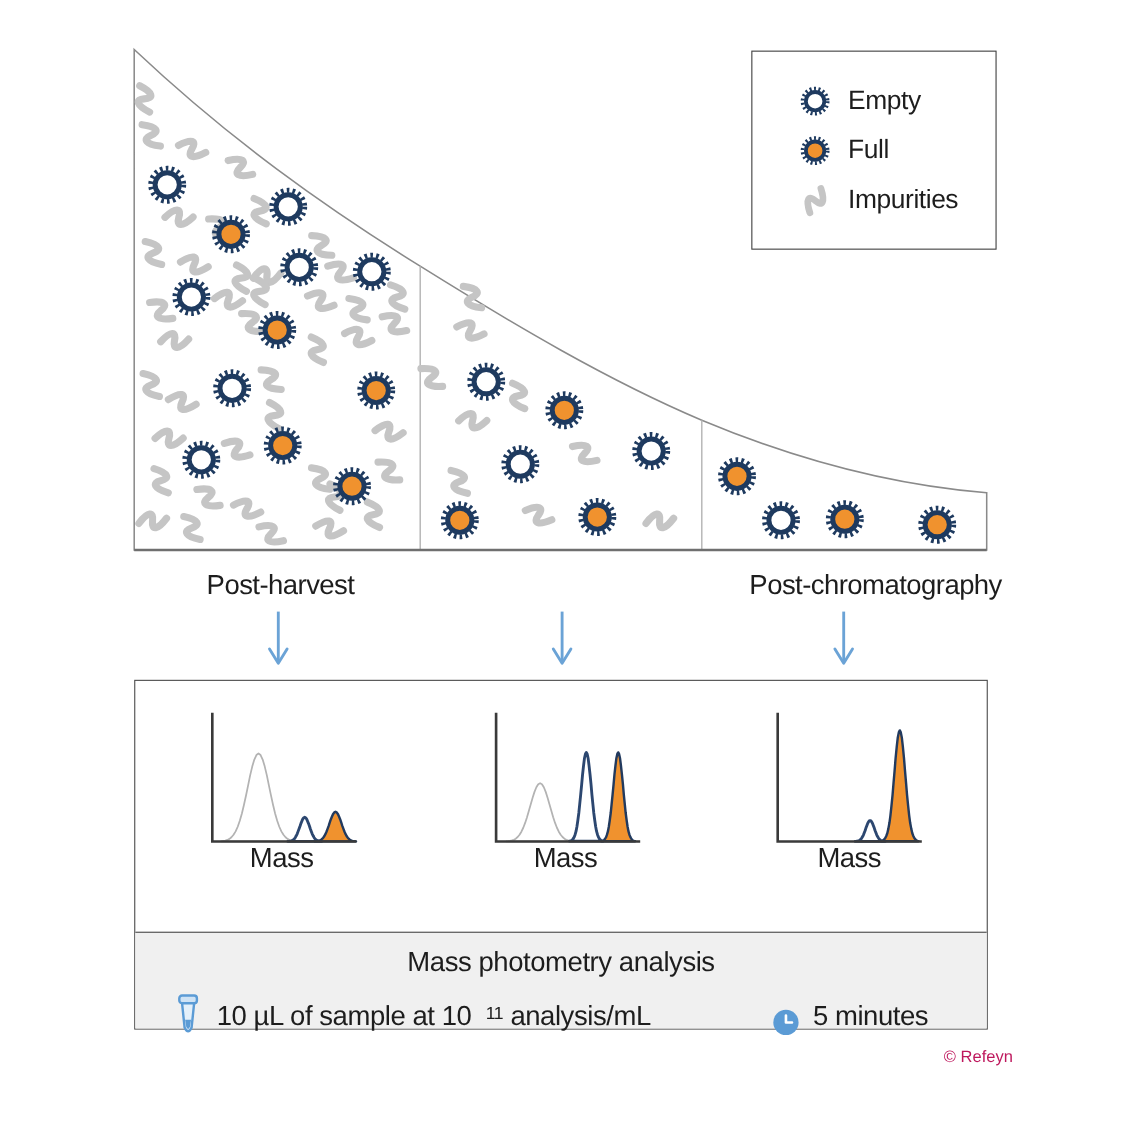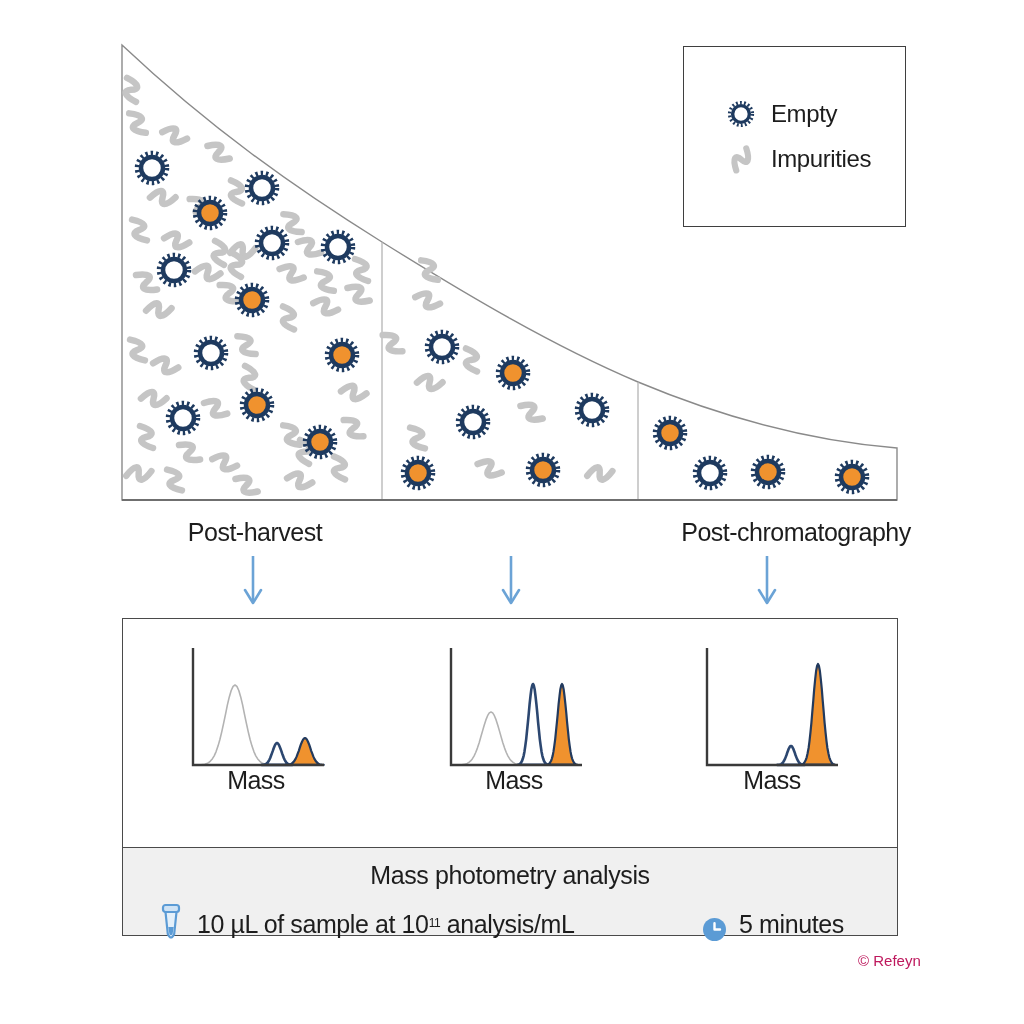--- a/index.html
+++ b/index.html
@@ -23,21 +23,21 @@
                 border:1.6px solid #4a4a4a;box-sizing:border-box;}
   .hist-svg{position:absolute;top:20px;width:160px;height:140px;}
   .hs-0{left:60px;} .hs-1{left:318px;} .hs-2{left:574px;}
   .mass-label{position:absolute;top:147px;transform:translateX(-50%);font-size:25px;letter-spacing:-0.5px;}
   .ml-0{left:133px;} .ml-1{left:391px;} .ml-2{left:649px;}
   .gray-panel{position:absolute;left:0;bottom:0;width:100%;height:88px;background:#f0f0f0;
               border-top:1.6px solid #4a4a4a;box-sizing:border-box;}
   .panel-title{position:absolute;top:13px;width:100%;text-align:center;font-size:25px;letter-spacing:-0.4px;}
   .tube-icon{position:absolute;left:36px;top:55px;}
   .sample-text{position:absolute;left:74px;top:62px;font-size:25px;letter-spacing:-0.4px;white-space:nowrap;}
-  .sample-text sup{font-size:12px;vertical-align:6px;}
+  .sample-text sup{font-size:16px;vertical-align:6px;margin-left:13px;}
   .clock-icon{position:absolute;left:578px;top:68px;}
   .duration-text{position:absolute;left:616px;top:62px;font-size:25px;letter-spacing:-0.4px;white-space:nowrap;text-align:right;}
   .credit{position:absolute;top:952px;left:858px;font-size:15px;color:#be185d;}
 </style>
 </head>
 <body>
 
 <div class="stage">
 
   <svg id="funnel-svg" viewBox="0 0 1024 1024">
@@ -206,20 +206,31 @@
               <circle r="15" fill="none" stroke="#1e3a5f" stroke-width="4.5" stroke-dasharray="2.4 2.9"></circle>
               <circle r="11" fill="#fff" stroke="#1e3a5f" stroke-width="4.5"></circle>
             </g>
           </svg>
         </span>
       <span class="legend-label">Empty</span>
     </div>
     <div class="legend-row">
       <span class="legend-icon">
           <svg width="34" height="34" viewBox="0 0 34 34">
+            <g transform="translate(17,17) scale(0.76)">
+              <circle r="15" fill="none" stroke="#1e3a5f" stroke-width="4.5" stroke-dasharray="2.4 2.9"></circle>
+              <circle r="11" fill="#f0922e" stroke="#1e3a5f" stroke-width="4.5"></circle>
+            </g>
+          </svg>
+        </span>
+      <span class="legend-label">Full</span>
+    </div>
+    <div class="legend-row">
+      <span class="legend-icon">
+          <svg width="34" height="34" viewBox="0 0 34 34">
             <path d="M-11,7 C-7,-6 -2,-8 0,1 C2,9 7,7 11,-6" transform="translate(17,17) rotate(-35) scale(0.95)" fill="none" stroke="#c5c5c5" stroke-width="6.5" stroke-linecap="round"></path>
           </svg>
         </span>
       <span class="legend-label">Impurities</span>
     </div>
   </div>
 
   <div class="stage-label sl-0">Post-harvest</div>
   <div class="stage-label sl-2">Post-chromatography</div>
 

